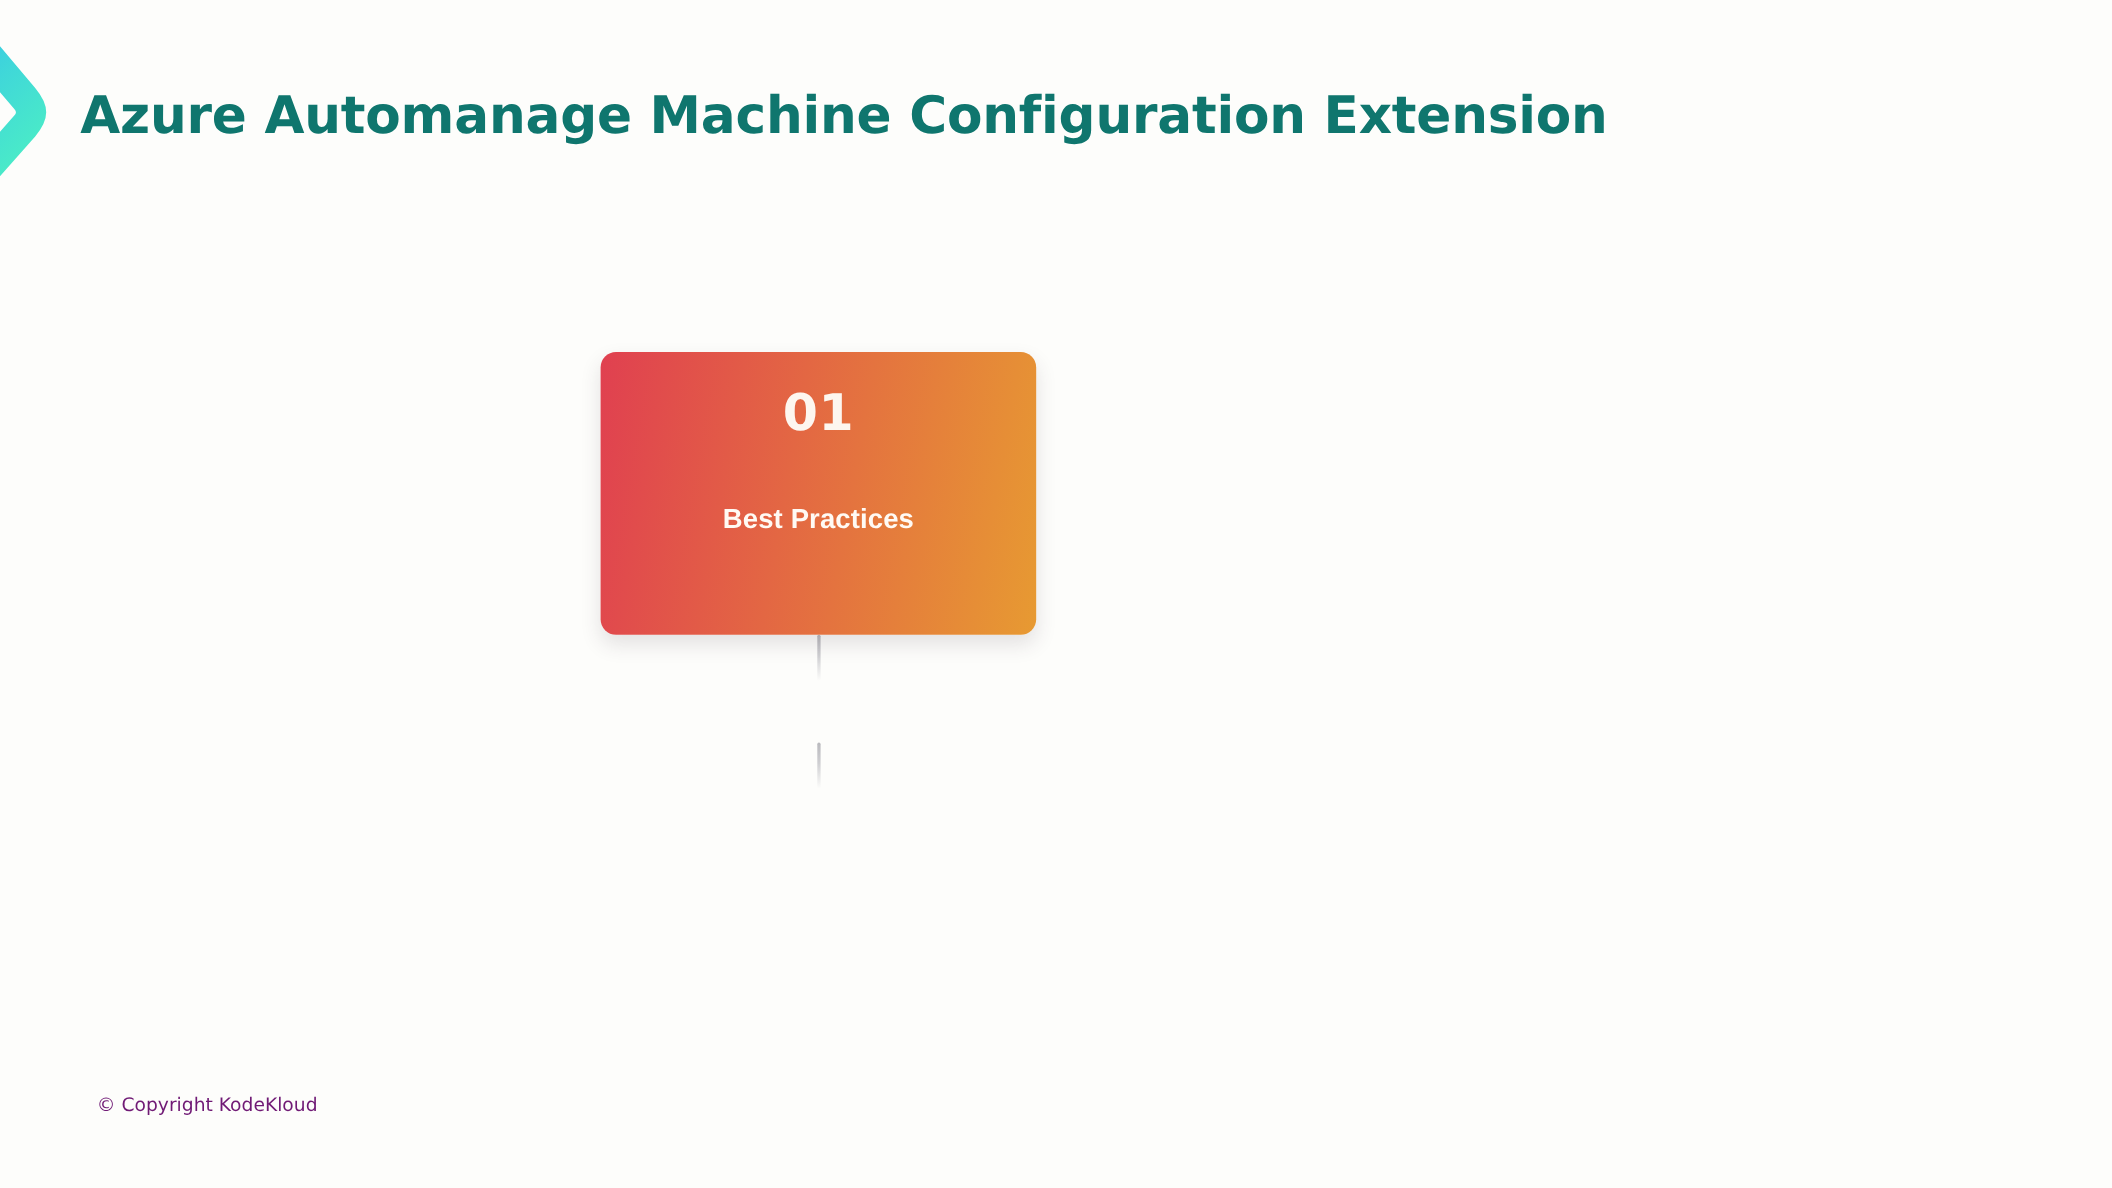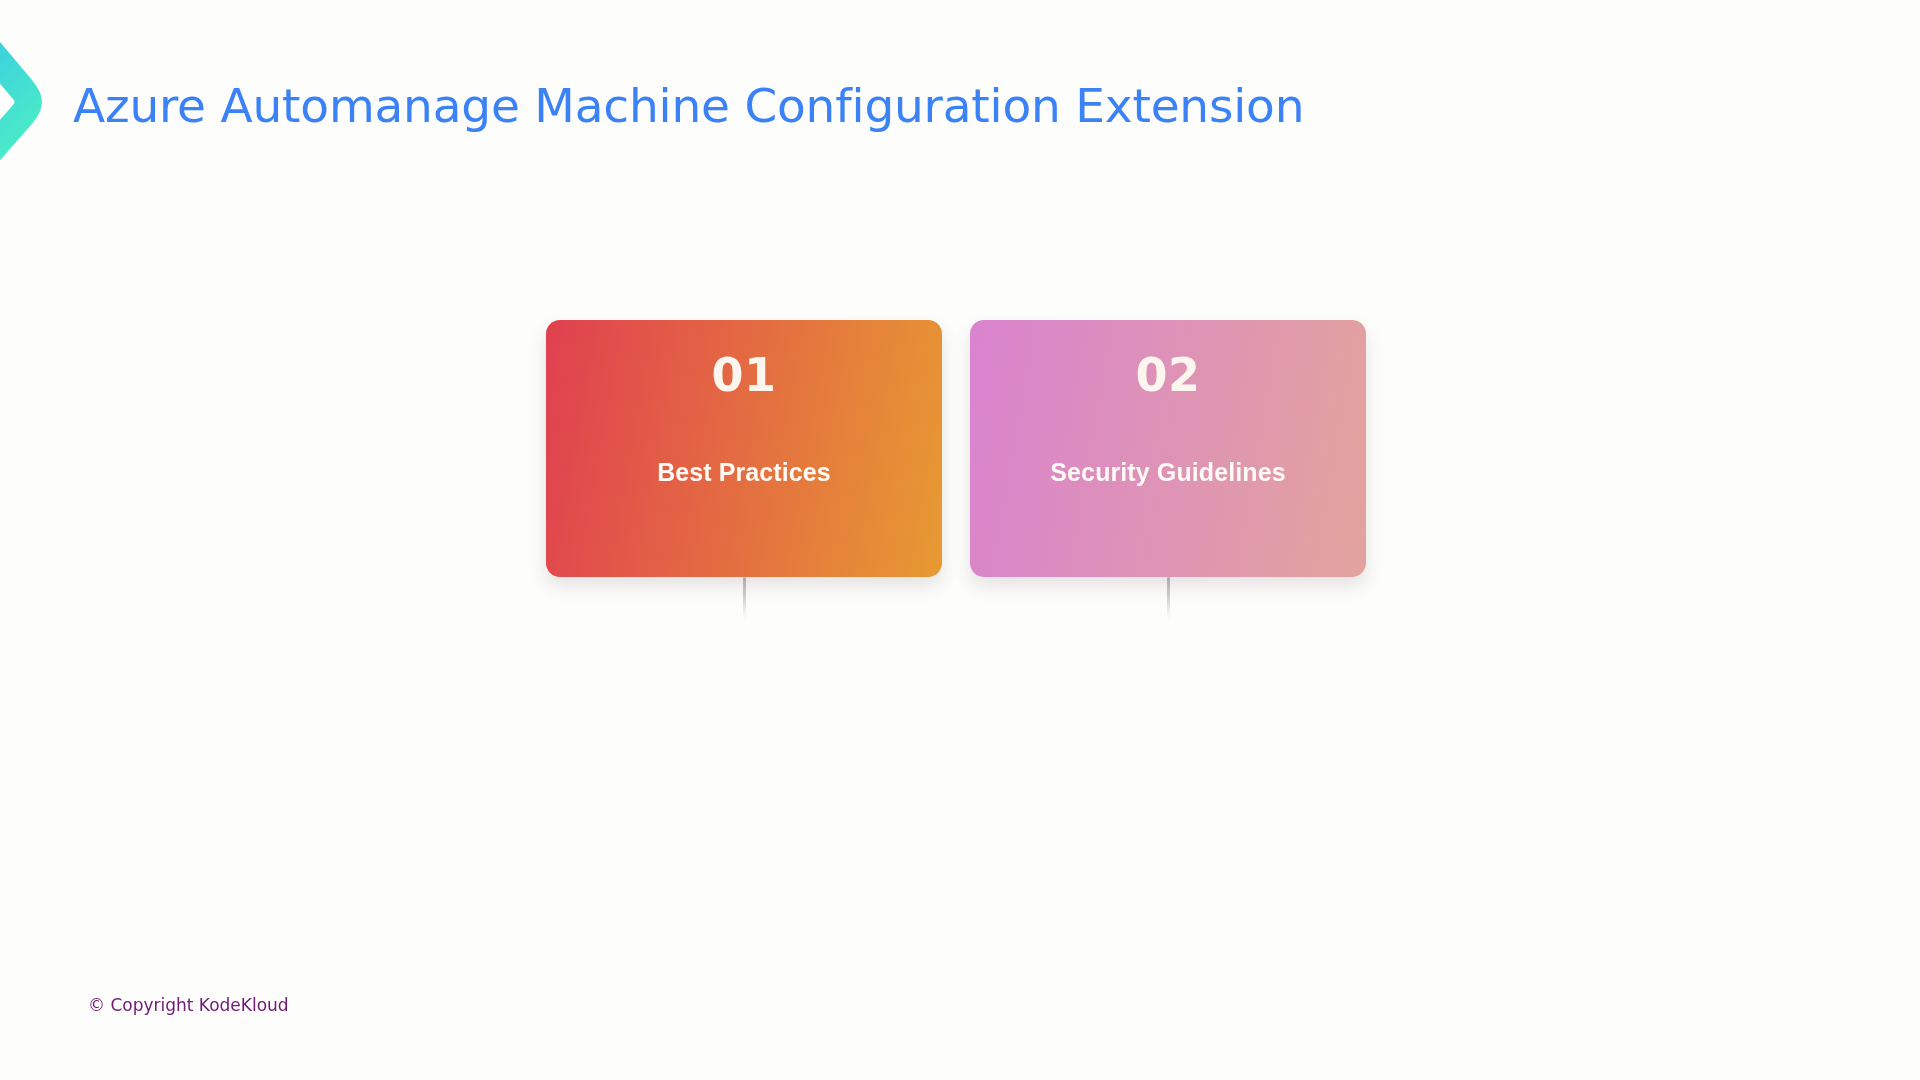--- a/index.html
+++ b/index.html
@@ -26,34 +26,35 @@
     pointer-events:none;
   }
   .logo-mark svg { display:block; width:100%; height:100%; }
 
   
   .title {
     position:absolute;
     left:73px;
     top:78px;
     font-size:47px;
-    font-weight:400;
+    font-weight:700;
     letter-spacing:-0.2px;
-    color:#3b82f6;
+    color:#0f766e;
     white-space:nowrap;
     font-family:"DejaVu Sans", sans-serif;
   }
 
   
   .cards {
     position:absolute;
     left:546px;
     top:320px;
     display:flex;
-    gap:28px;
+    gap:56px;
+    flex-direction:column;
   }
   .card-wrap {
     position:relative;
     display:flex;
     flex-direction:column;
     align-items:center;
   }
   .card {
     position:relative;
     width:396px;
@@ -126,24 +127,20 @@
 
     <div class="card-wrap">
       <div class="card" id="card-1" style="background: linear-gradient(100deg, rgb(224, 64, 80) 0%, rgb(231, 154, 50) 100%);">
         <div class="card-number">01</div>
         <div class="card-label">Best Practices</div>
       </div>
       <div class="stem"></div>
     </div>
 
     <div class="card-wrap">
-      <div class="card" id="card-2" style="background: linear-gradient(100deg, rgb(217, 131, 207) 0%, rgb(227, 163, 156) 100%);">
-        <div class="card-number">02</div>
-        <div class="card-label">Security Guidelines</div>
-      </div>
       <div class="stem"></div>
     </div>
 
   </div>
 
   <div class="footer">© Copyright KodeKloud</div>
 
 </div>
 
 </body></html>

